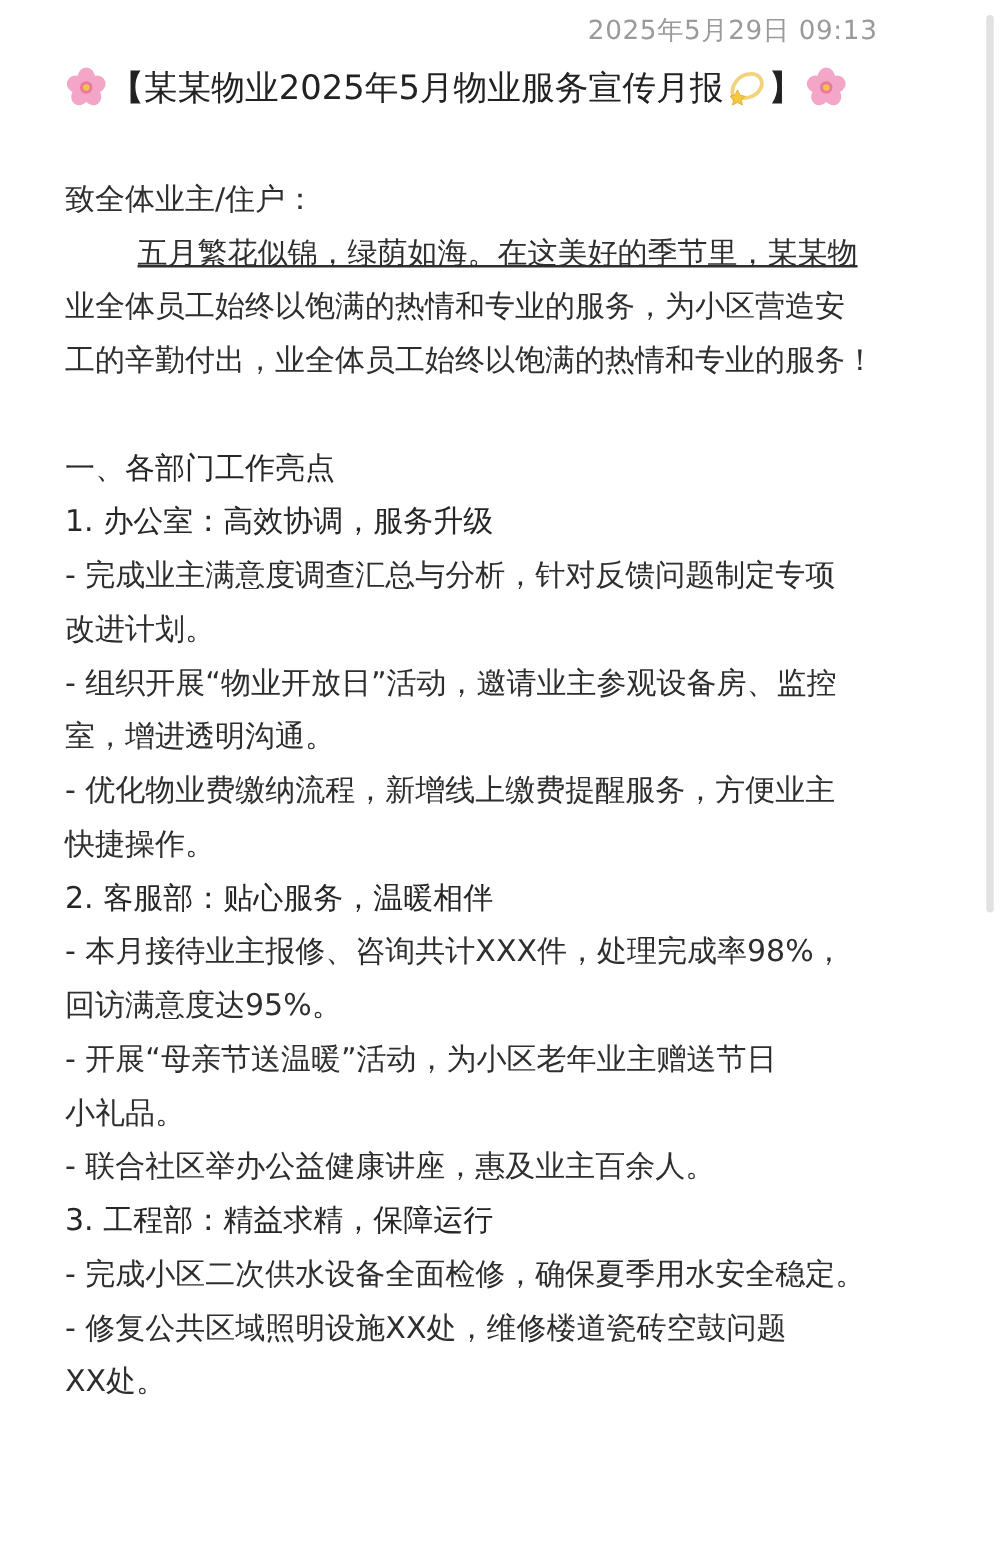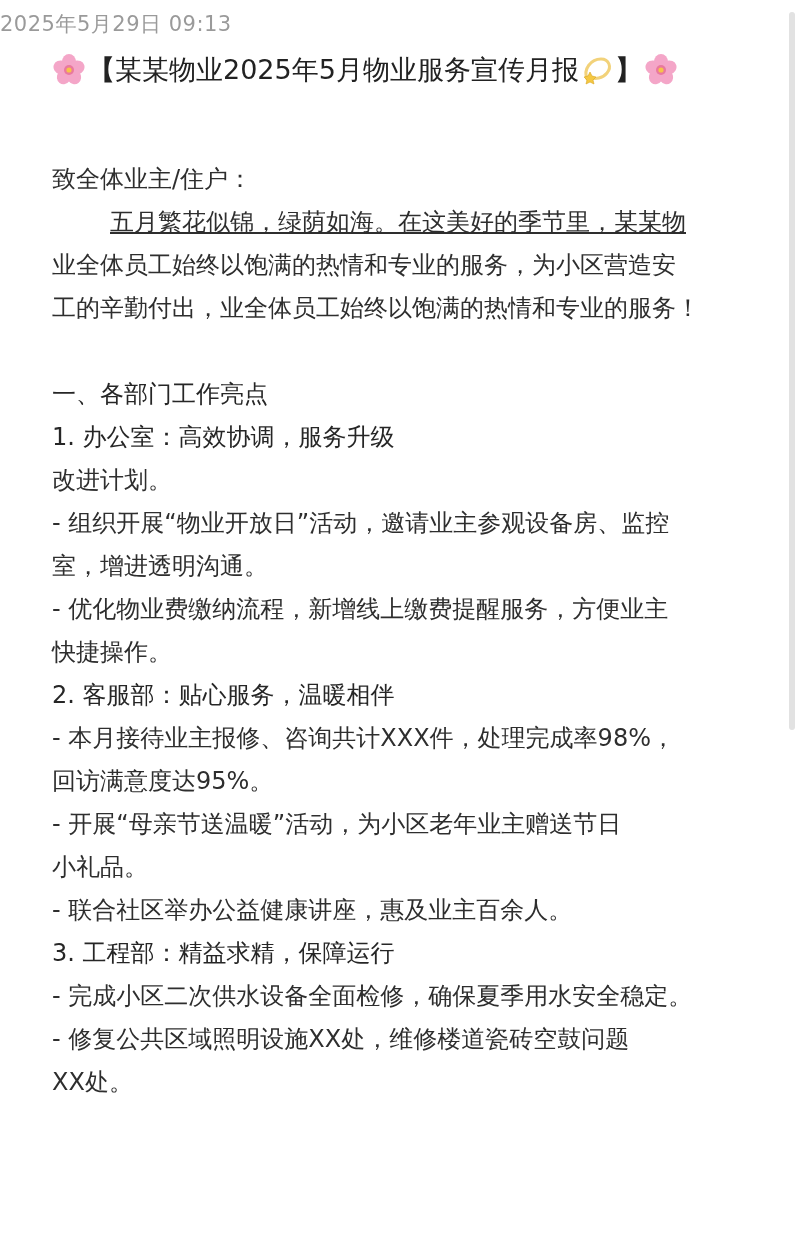--- a/index.html
+++ b/index.html
@@ -3,36 +3,36 @@
 <meta charset="utf-8">
 <style>
   html, body { margin: 0; padding: 0; }
   body {
     width: 800px; height: 1245px; overflow: hidden; position: relative;
     background: #ffffff;
     font-family: "DejaVu Sans", "Liberation Sans", sans-serif;
     color: #2b2b2b;
   }
   .timestamp {
-    position: absolute; top: 10px; left: 0; width: 702px; text-align: left;
+    position: absolute; top: 10px; left: 0; width: 702px; text-align: right;
     font-size: 21px; color: #9a9a9a; letter-spacing: 0.5px;
   }
   .title {
     position: absolute; top: 52px; left: 52px; right: 20px;
     font-size: 27px; color: #222; white-space: nowrap;
     display: flex; align-items: center;
   }
   .title .flower { display: inline-block; width: 34px; height: 34px; margin-right: 2px; }
   .title .flower svg { width: 34px; height: 34px; display: block; }
   .title .comet { display: inline-block; width: 32px; height: 30px; margin: 0 2px; }
   .title .comet svg { width: 32px; height: 30px; display: block; }
   .title .bracket { font-weight: bold; }
   .content {
     position: absolute; top: 138px; left: 52px; width: 690px;
-    font-size: 24px; line-height: 43px; color: #2e2e2e; margin-top: 20px;
+    font-size: 24px; line-height: 43px; color: #2e2e2e;
   }
   .line { display: block; white-space: nowrap; }
   .indent { padding-left: 58px; text-decoration: underline; }
   .blank { height: 43px; }
   .h { font-weight: normal; color: #262626; }
   .scrollbar {
     position: absolute; right: 5px; top: 12px; width: 6px; height: 718px;
     background: #e2e2e2; border-radius: 3px;
   }
 </style>
@@ -82,20 +82,21 @@
 <div class="content">
   <span class="line">致全体业主/住户：</span>
   <span class="line indent">五月繁花似锦，绿荫如海。在这美好的季节里，某某物</span>
   <span class="line">业全体员工始终以饱满的热情和专业的服务，为小区营造安</span>
   <span class="line">工的辛勤付出，业全体员工始终以饱满的热情和专业的服务！</span>
   <span class="line blank"></span>
 
   <span class="line h">一、各部门工作亮点</span>
 
   <span class="line h">1. 办公室：高效协调，服务升级</span>
+  <span class="line">- 完成业主满意度调查汇总与分析，针对反馈问题制定专项</span>
   <span class="line">改进计划。</span>
   <span class="line">- 组织开展“物业开放日”活动，邀请业主参观设备房、监控</span>
   <span class="line">室，增进透明沟通。</span>
   <span class="line">- 优化物业费缴纳流程，新增线上缴费提醒服务，方便业主</span>
   <span class="line">快捷操作。</span>
 
   <span class="line h">2. 客服部：贴心服务，温暖相伴</span>
   <span class="line">- 本月接待业主报修、咨询共计XXX件，处理完成率98%，</span>
   <span class="line">回访满意度达95%。</span>
   <span class="line">- 开展“母亲节送温暖”活动，为小区老年业主赠送节日</span>

